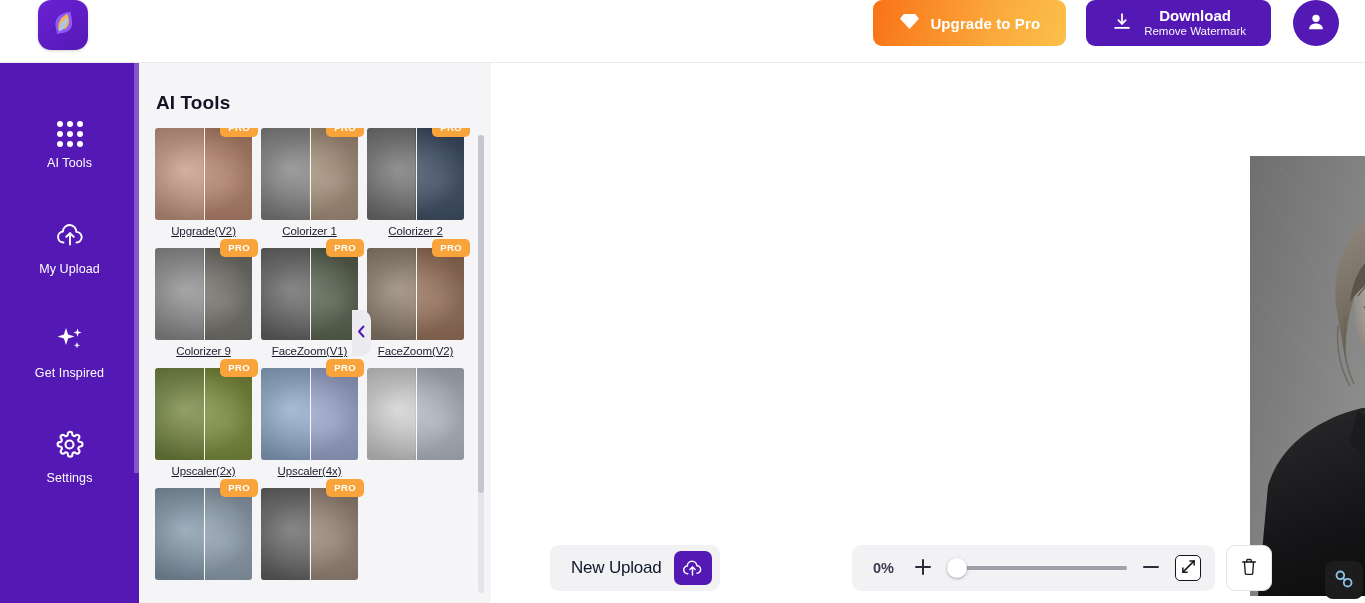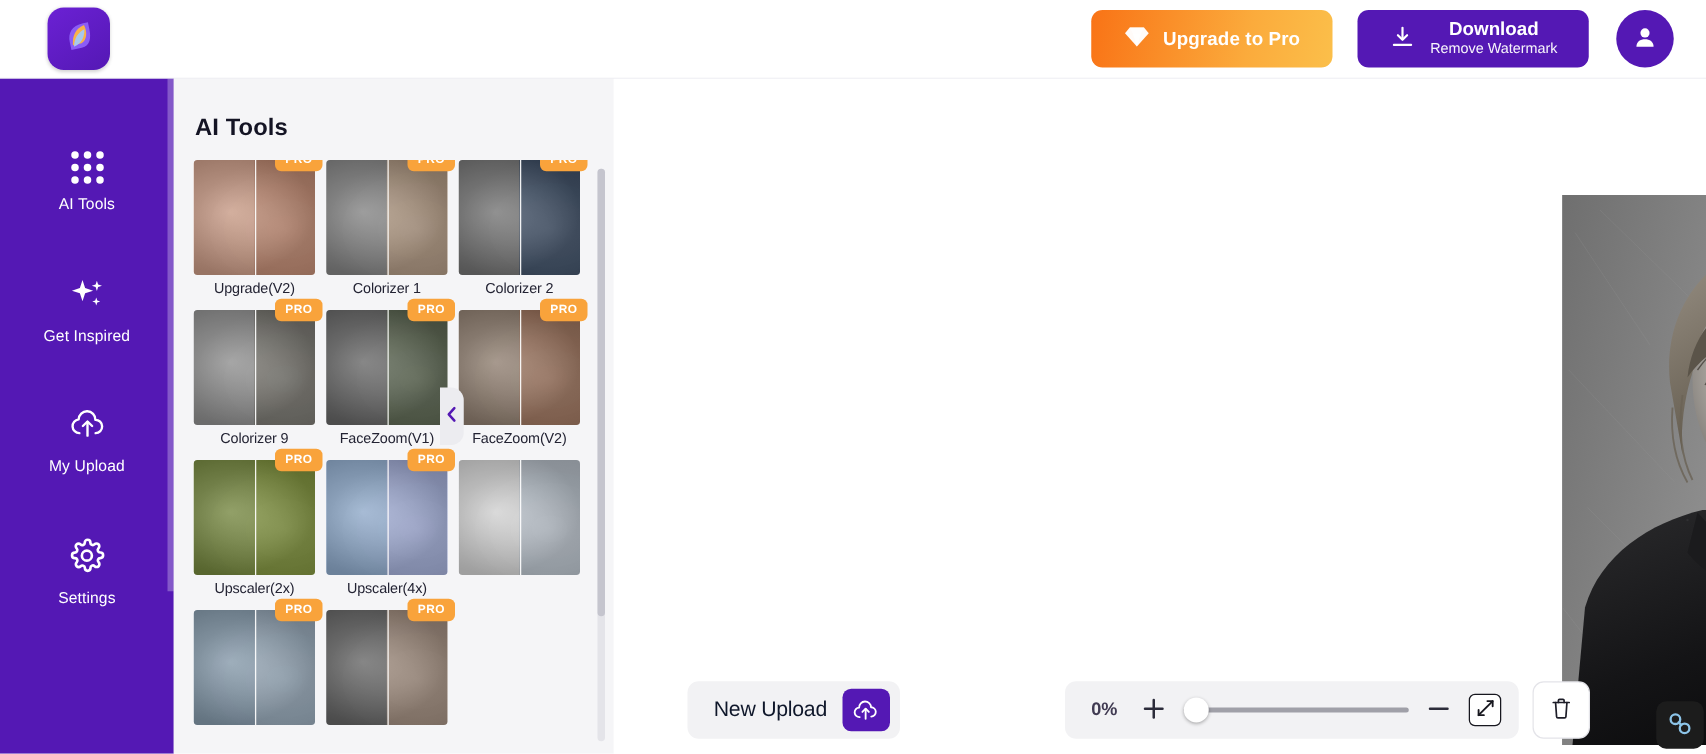--- a/index.html
+++ b/index.html
@@ -21,21 +21,20 @@
     flex-direction: column;
     background: #ffffff;
   }
 
   
   .header {
     height: 62px;
     flex: 0 0 62px;
     background: #ffffff;
     display: flex;
-    align-items: center;
     padding: 0 26px 0 38px;
     position: relative;
     z-index: 20;
   }
 
   .logo {
     width: 50px;
     height: 50px;
     border-radius: 13px;
     background: linear-gradient(145deg, #6b21d4 0%, #5418b4 100%);
@@ -167,21 +166,21 @@
     overflow: hidden;
     padding: 0 12px 0 16px;
     position: relative;
   }
   .tools-grid {
     display: grid;
     grid-template-columns: repeat(3, 97px);
     column-gap: 9px;
     row-gap: 7px;
   }
-  .tool-card { position: relative; width: 97px; cursor: pointer; }
+  .tool-card { position: relative; width: 97px; cursor: pointer; text-decoration: underline; }
   .tool-thumb {
     width: 97px;
     height: 92px;
     border-radius: 3px;
     overflow: hidden;
     position: relative;
     background: #cfcfd6;
     display: block;
   }
   .tool-thumb .split {
@@ -447,38 +446,38 @@
             <i></i>
             <i></i>
             <i></i>
             <i></i>
         </span>
         <span class="rail-label">AI Tools</span>
       </button>
 
       <button class="rail-item">
         <span>
+          <svg width="30" height="28" viewBox="0 0 30 28" fill="none" stroke="#ffffff" stroke-width="1.9" stroke-linecap="round" stroke-linejoin="round">
+            <path d="M8.5 20.5 a5.5 5.5 0 0 1 -.6 -10.96 A6.6 6.6 0 0 1 21.3 9.9 a5.3 5.3 0 0 1 .2 10.6"></path>
+            <path d="M15 22.5 V11.5"></path>
+              <path d="M11.3 14.8 L15 11.2 L18.7 14.8"></path>
+          </svg>
+        </span>
+        <span class="rail-label">My Upload</span>
+      </button>
+
+      <button class="rail-item">
+        <span>
           <svg width="30" height="28" viewBox="0 0 30 28" fill="#ffffff">
             <path d="M11 2 L13.1 8.4 L19.5 10.5 L13.1 12.6 L11 19 L8.9 12.6 L2.5 10.5 L8.9 8.4 Z"></path>
             <path d="M22.5 2.5 L23.5 5.6 L26.6 6.6 L23.5 7.6 L22.5 10.7 L21.5 7.6 L18.4 6.6 L21.5 5.6 Z"></path>
             <path d="M22 16 L22.8 18.4 L25.2 19.2 L22.8 20 L22 22.4 L21.2 20 L18.8 19.2 L21.2 18.4 Z"></path>
           </svg>
         </span>
         <span class="rail-label">Get Inspired</span>
-      </button>
-
-      <button class="rail-item">
-        <span>
-          <svg width="30" height="28" viewBox="0 0 30 28" fill="none" stroke="#ffffff" stroke-width="1.9" stroke-linecap="round" stroke-linejoin="round">
-            <path d="M8.5 20.5 a5.5 5.5 0 0 1 -.6 -10.96 A6.6 6.6 0 0 1 21.3 9.9 a5.3 5.3 0 0 1 .2 10.6"></path>
-            <path d="M15 22.5 V11.5"></path>
-              <path d="M11.3 14.8 L15 11.2 L18.7 14.8"></path>
-          </svg>
-        </span>
-        <span class="rail-label">My Upload</span>
       </button>
 
       <button class="rail-item">
         <span>
           <svg width="29" height="29" viewBox="0 0 26 26" fill="none" stroke="#ffffff" stroke-width="1.9" stroke-linecap="round" stroke-linejoin="round">
             <circle cx="13" cy="13" r="3.6"></circle>
             <path d="M21 15.8 a1.7 1.7 0 0 0 .34 1.88 l.06 .06 a2 2 0 1 1 -2.84 2.84 l-.06-.06 a1.7 1.7 0 0 0 -1.88-.34 1.7 1.7 0 0 0 -1.04 1.56 v.16 a2 2 0 1 1 -4 0 v-.08 a1.7 1.7 0 0 0 -1.12-1.56 1.7 1.7 0 0 0 -1.88 .34 l-.06 .06 a2 2 0 1 1 -2.84-2.84 l.06-.06 a1.7 1.7 0 0 0 .34-1.88 1.7 1.7 0 0 0 -1.56-1.04 h-.16 a2 2 0 1 1 0-4 h.08 a1.7 1.7 0 0 0 1.56-1.12 1.7 1.7 0 0 0 -.34-1.88 l-.06-.06 a2 2 0 1 1 2.84-2.84 l.06 .06 a1.7 1.7 0 0 0 1.88 .34 h.08 a1.7 1.7 0 0 0 1.04-1.56 v-.16 a2 2 0 1 1 4 0 v.08 a1.7 1.7 0 0 0 1.04 1.56 1.7 1.7 0 0 0 1.88-.34 l.06-.06 a2 2 0 1 1 2.84 2.84 l-.06 .06 a1.7 1.7 0 0 0 -.34 1.88 v.08 a1.7 1.7 0 0 0 1.56 1.04 h.16 a2 2 0 1 1 0 4 h-.08 a1.7 1.7 0 0 0 -1.56 1.04 Z"></path>
           </svg>
         </span>
         <span class="rail-label">Settings</span>

